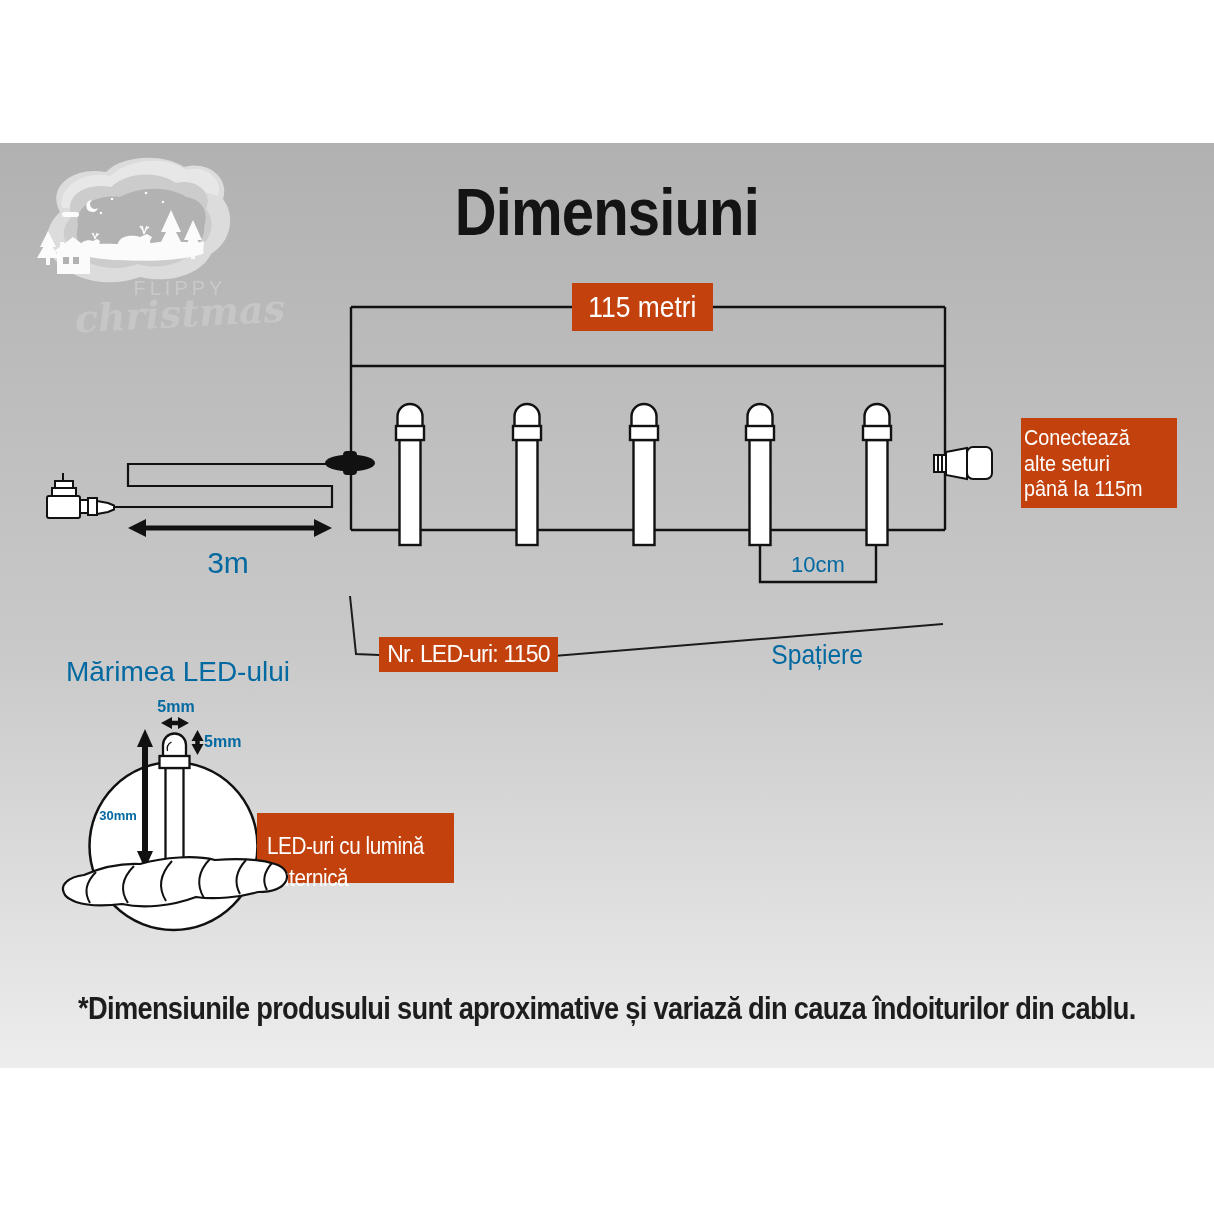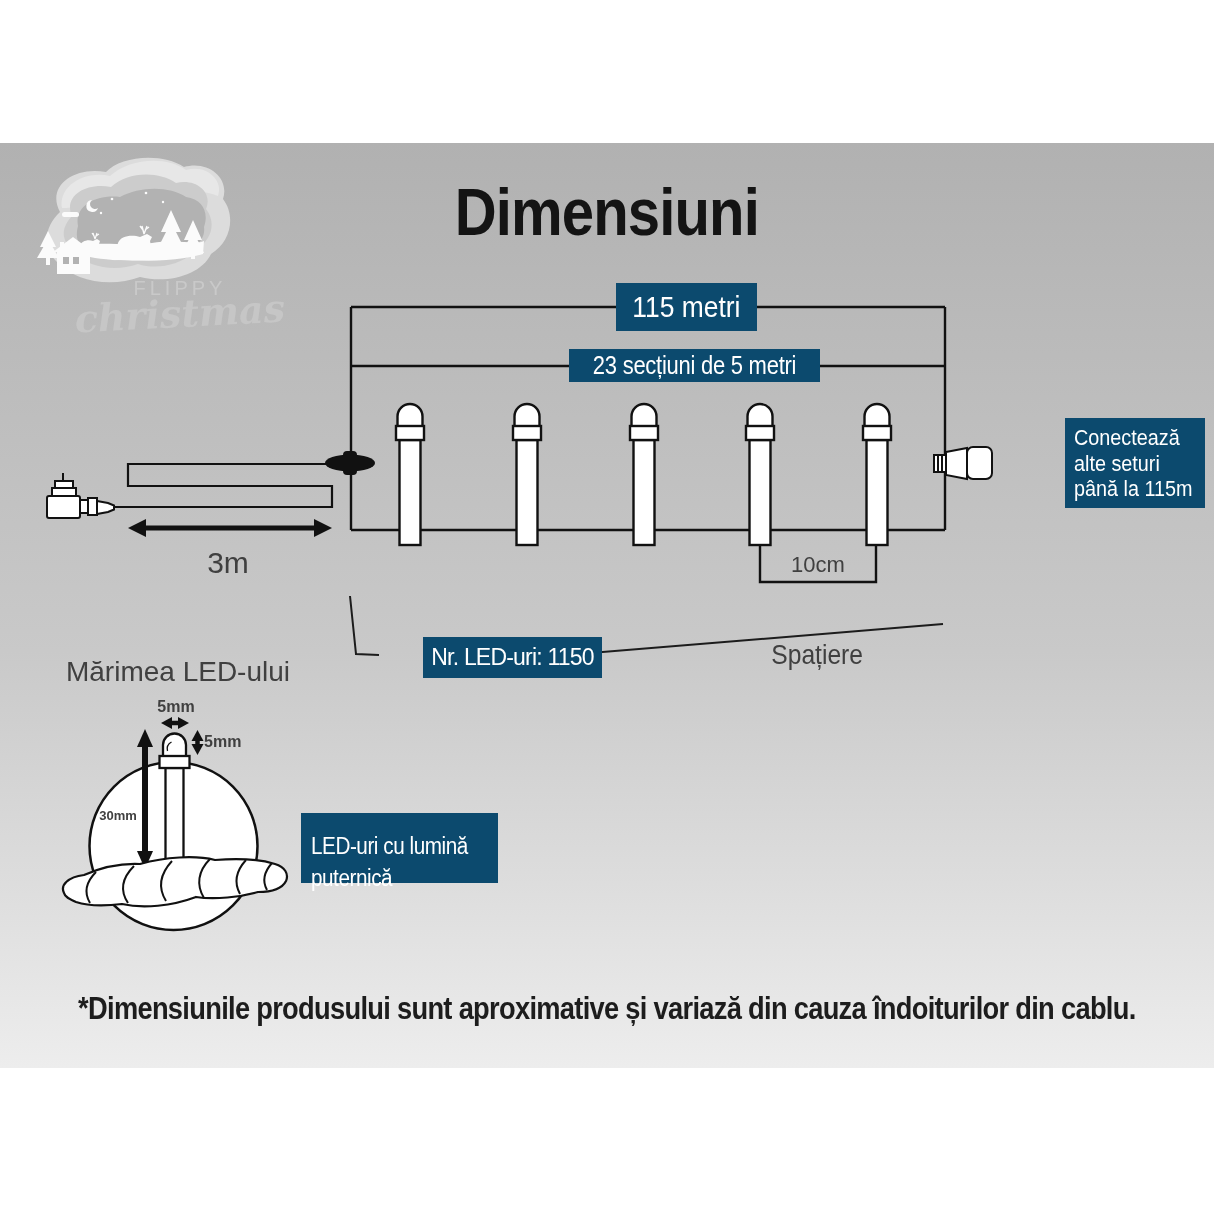--- a/index.html
+++ b/index.html
@@ -3,22 +3,22 @@
 <meta charset="utf-8">
 <style>
   html,body{margin:0;padding:0;background:#ffffff;}
   #page{position:relative;width:1214px;height:1214px;background:#ffffff;overflow:hidden;
         font-family:"Liberation Sans",sans-serif;}
   #content{position:absolute;left:0;top:143px;width:1214px;height:925px;
            background:linear-gradient(180deg,#b1b1b1 0%,#c9c9c9 55%,#ededed 100%);}
   svg{position:absolute;left:0;top:0;}
   .lyr0{z-index:0;} .lyr2{z-index:2;pointer-events:none;}
   .lbl{position:absolute;z-index:1;display:flex;align-items:center;justify-content:center;
-       color:#404040;white-space:nowrap;}
-  .box{background:#0c4a6e;color:#ffffff;margin-left:44px;}
+       color:#0369a1;white-space:nowrap;}
+  .box{background:#c2410c;color:#ffffff;}
   .sqz{transform:scaleX(.88);transform-origin:center center;}
   .sqzl{transform:scaleX(.9);transform-origin:left center;}
   .title{font-size:66px;font-weight:bold;letter-spacing:-1px;color:#141414;}
   .left-col{flex-direction:column;align-items:flex-start;justify-content:flex-start;}
 </style>
 </head>
 <body>
 
 <div id="page">
   <div id="content"></div>
@@ -174,44 +174,41 @@
   </svg>
 
   <div class="lbl title" style="left:0;top:172px;width:1214px;height:80px;">
     <span class="sqz">Dimensiuni</span>
   </div>
 
   <div class="lbl box" style="left:572px;top:283px;width:141px;height:48px;font-size:30px;">
     <span class="sqz">115 metri</span>
   </div>
 
-  <div class="lbl box" style="left:525px;top:349px;width:251px;height:33px;font-size:25px;letter-spacing:-0.3px;">
-    <span class="sqz">23 secțiuni de 5 metri</span>
-  </div>
 
   <div class="lbl" style="left:180px;top:544px;width:96px;height:38px;font-size:30px;">
     <span>3m</span>
   </div>
 
-  <div class="lbl box left-col" style="left:1021px;top:418px;width:140px;height:90px;font-size:22px;line-height:25.5px;
-              padding:7px 9px;box-sizing:border-box;">
+  <div class="lbl box left-col" style="left:1021px;top:418px;width:156px;height:90px;font-size:22px;line-height:25.5px;
+              padding:7px 3px;box-sizing:border-box;">
     <span class="sqzl">Conectează</span>
     <span class="sqzl">alte seturi</span>
     <span class="sqzl">până la 115m</span>
   </div>
 
   <div class="lbl" style="left:778px;top:552px;width:80px;height:26px;font-size:22px;">
     <span>10cm</span>
   </div>
 
   <div class="lbl" style="left:752px;top:594px;width:130px;height:28px;font-size:28px;margin-top:47px;">
     <span class="sqz">Spațiere</span>
   </div>
 
-  <div class="lbl box" style="left:379px;top:637px;width:179px;height:41px;font-size:23px;letter-spacing:-0.8px;">
+  <div class="lbl box" style="left:379px;top:637px;width:179px;height:35px;font-size:23px;letter-spacing:-0.8px;">
     <span>Nr. LED-uri: 1150</span>
   </div>
 
   <div class="lbl" style="left:60px;top:656px;width:236px;height:32px;font-size:28px;">
     <span>Mărimea LED-ului</span>
   </div>
 
   <div class="lbl" style="left:146px;top:698px;width:60px;height:18px;font-size:16px;font-weight:bold;">
     <span>5mm</span>
   </div>

